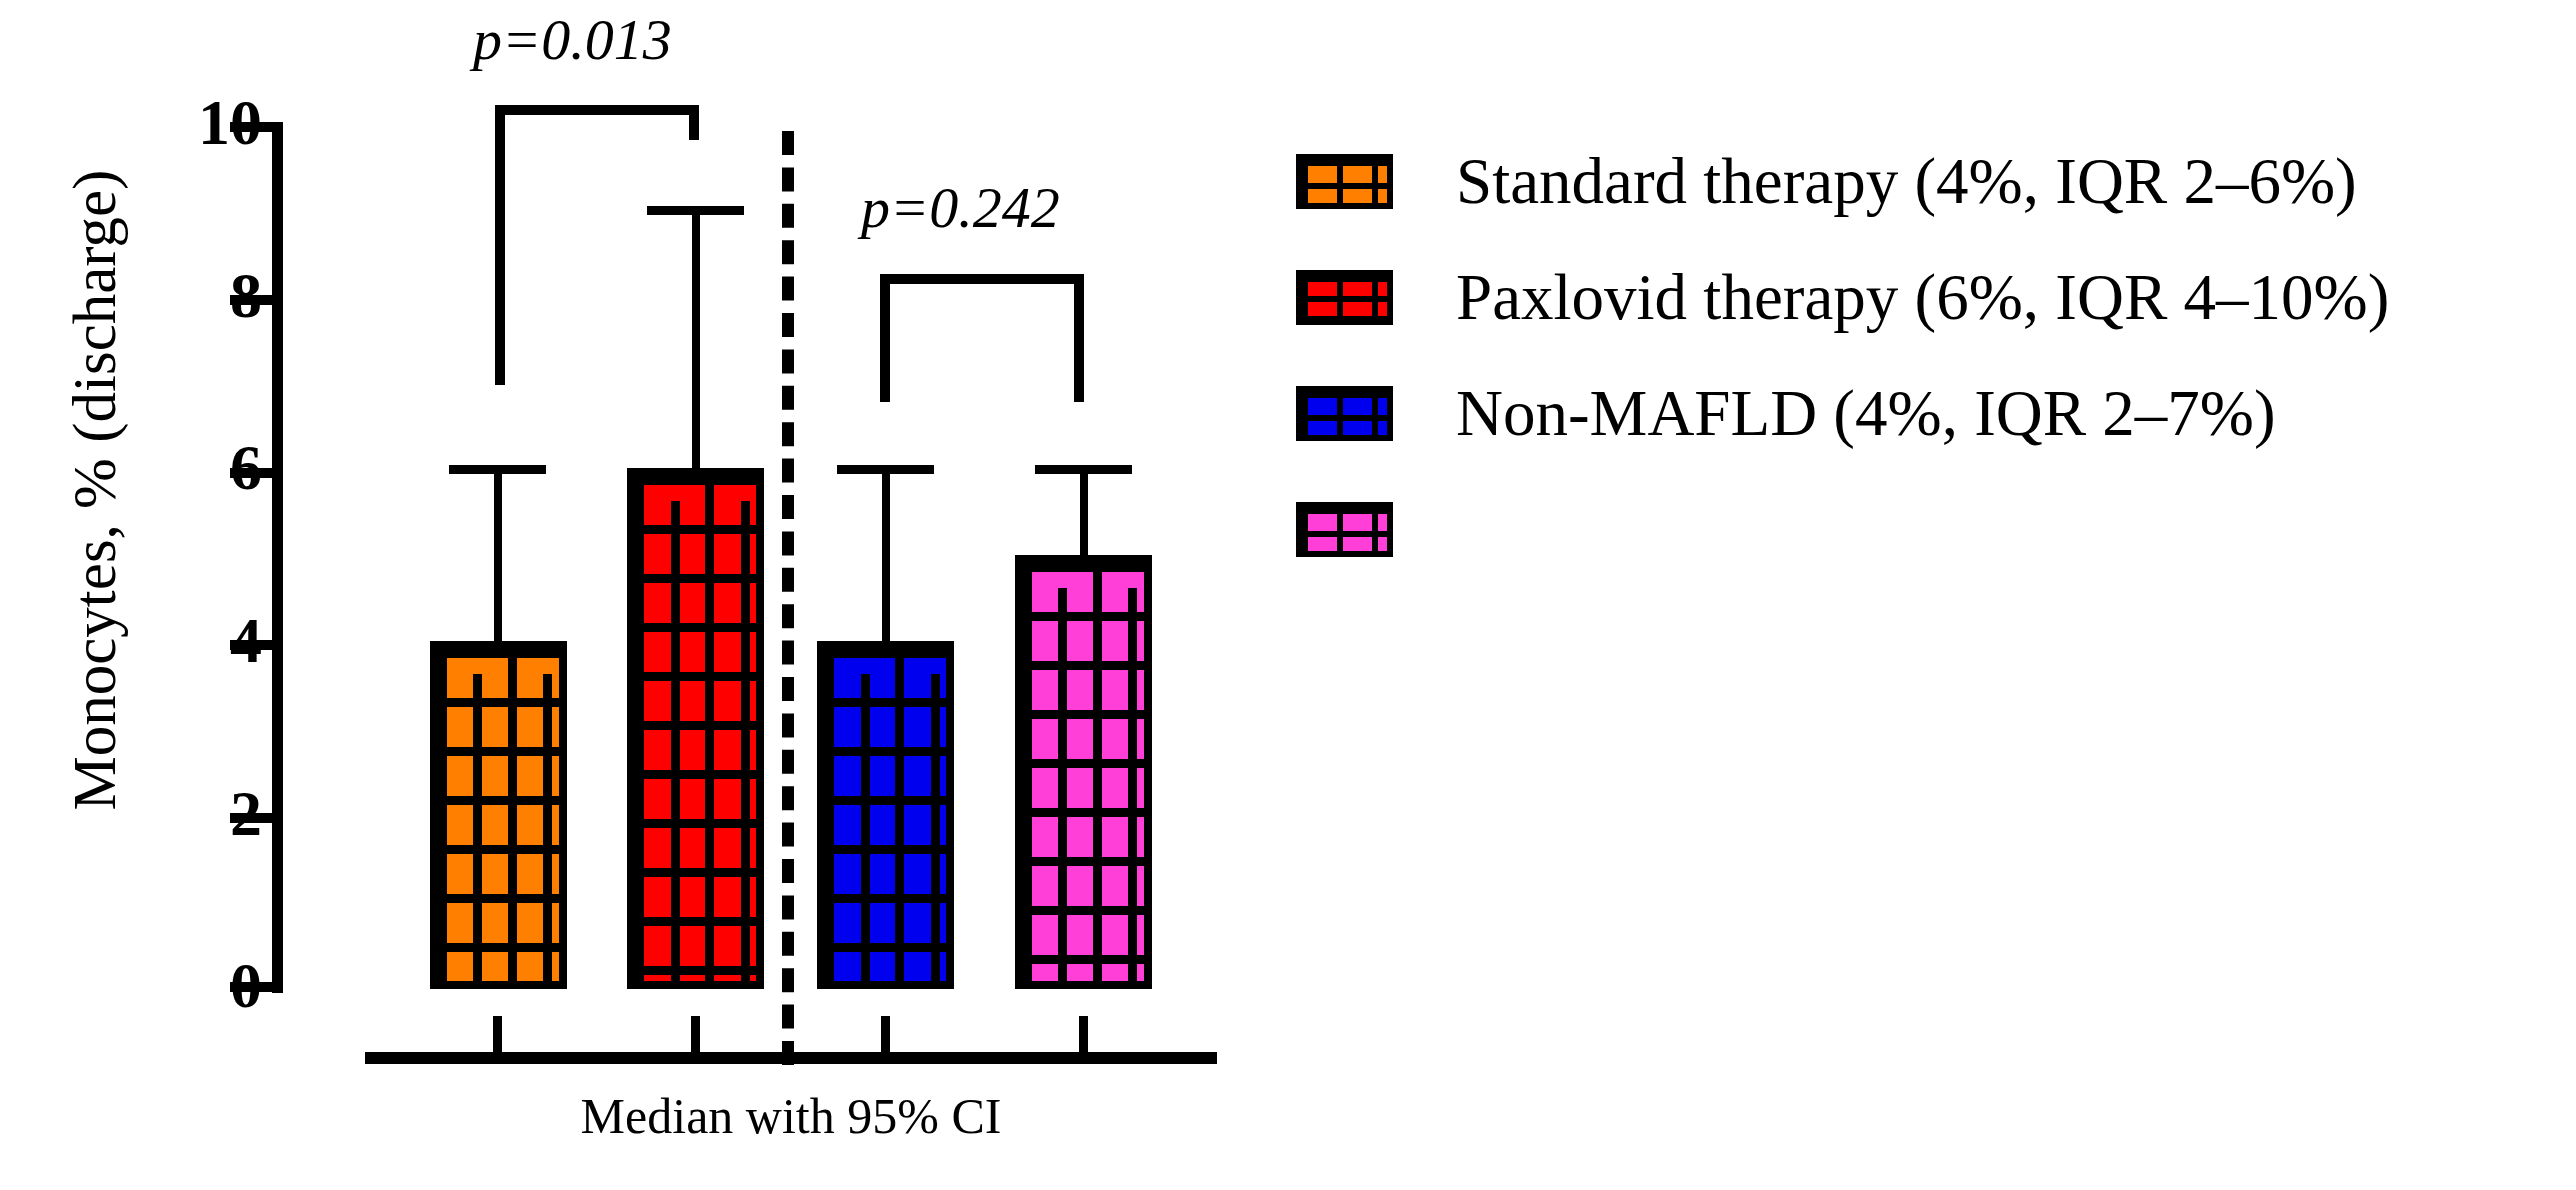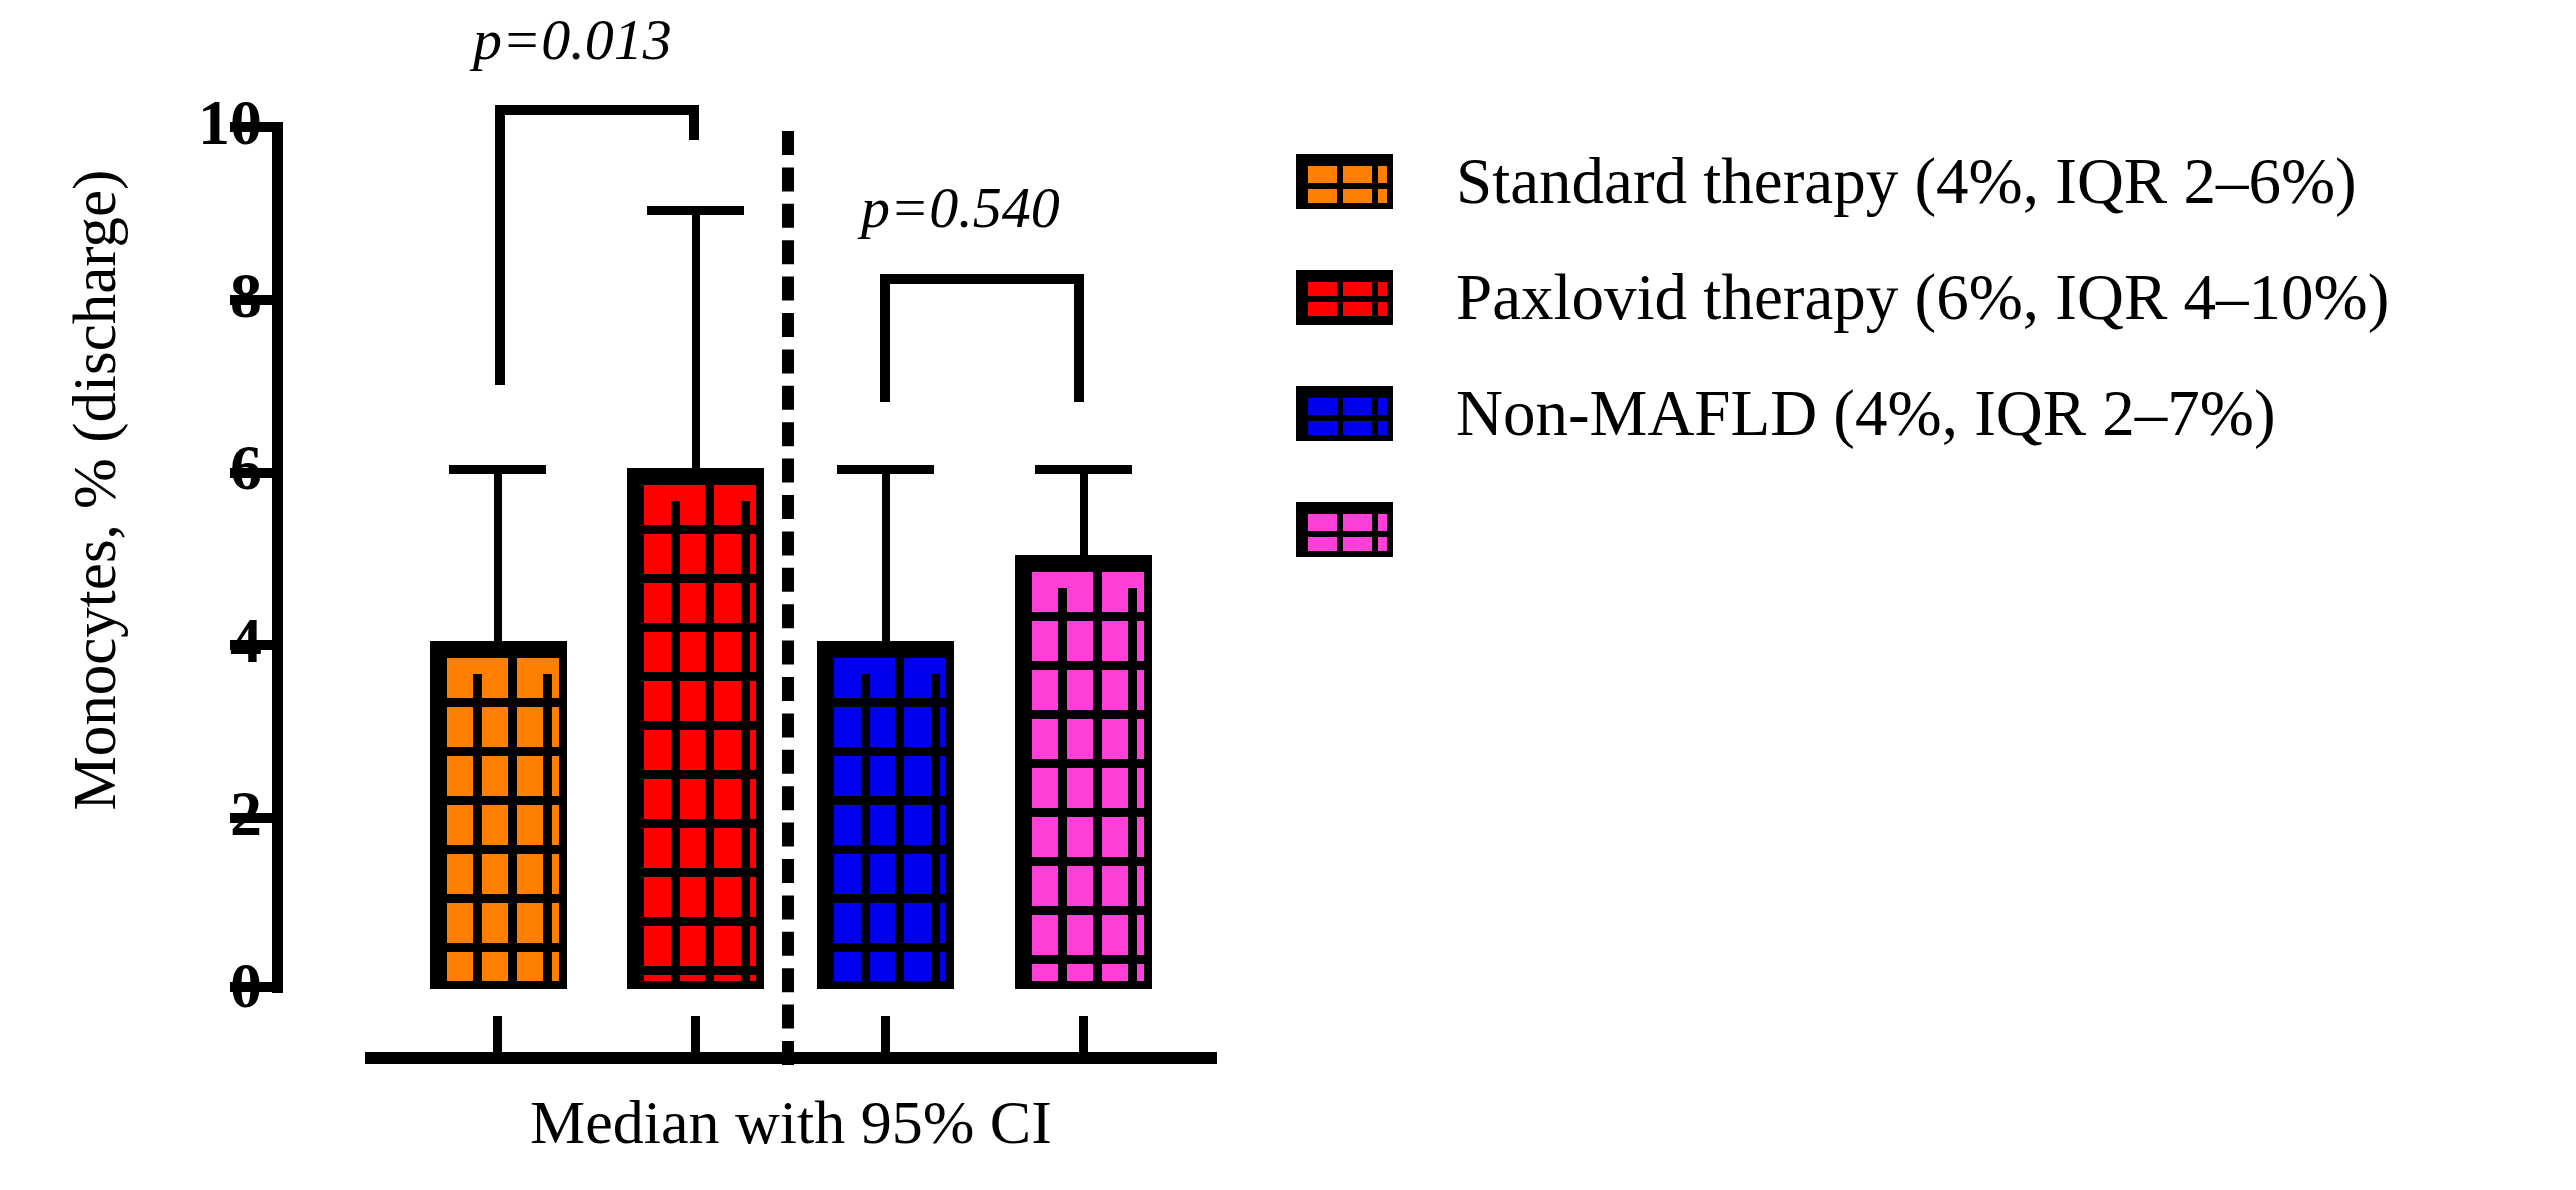--- a/index.html
+++ b/index.html
@@ -77,21 +77,21 @@
     line-height:58px;
     margin-left:32px;
   }
 
   
   .xcaption{
     position:absolute;
     left:251px; top:1087px;
     width:1080px;
     text-align:center;
-    font-size:62px;
+    font-size:50px;
     color:#000;
     white-space:nowrap;
   }
 
   
   #legend{position:absolute;left:1296px;top:137px;width:1255px;}
   .legend-row{position:relative;height:116px;}
   .legend-swatch{
     position:absolute;left:0;top:16.7px;
     width:97px;height:55px;
@@ -188,21 +188,21 @@
   <div class="ebar-cap" style="left:1035px; top:465px; width:97px;"></div>
 
   <div class="brk-top" style="left:495px; top:105px; width:204px;"></div>
   <div class="brk-leg" style="left:495px; top:105px; height:280px;"></div>
   <div class="brk-leg" style="left:689px; top:105px; height:35px;"></div>
   <div class="pval" style="left:441px; top:10.6px;">p=0.013</div>
 
   <div class="brk-top" style="left:880px; top:274px; width:204px;"></div>
   <div class="brk-leg" style="left:880px; top:274px; height:128px;"></div>
   <div class="brk-leg" style="left:1074px; top:274px; height:128px;"></div>
-  <div class="pval" style="left:829px; top:179px;">p=0.540</div>
+  <div class="pval" style="left:829px; top:179px;">p=0.242</div>
 
   <div class="divider"></div>
 
   <div class="xspine"></div>
   <div class="xtickmark" style="left:493px;"></div>
   <div class="xtickmark" style="left:691px;"></div>
   <div class="xtickmark" style="left:881px;"></div>
   <div class="xtickmark" style="left:1079px;"></div>
 
   <div class="xcaption">Median with 95% CI</div>

